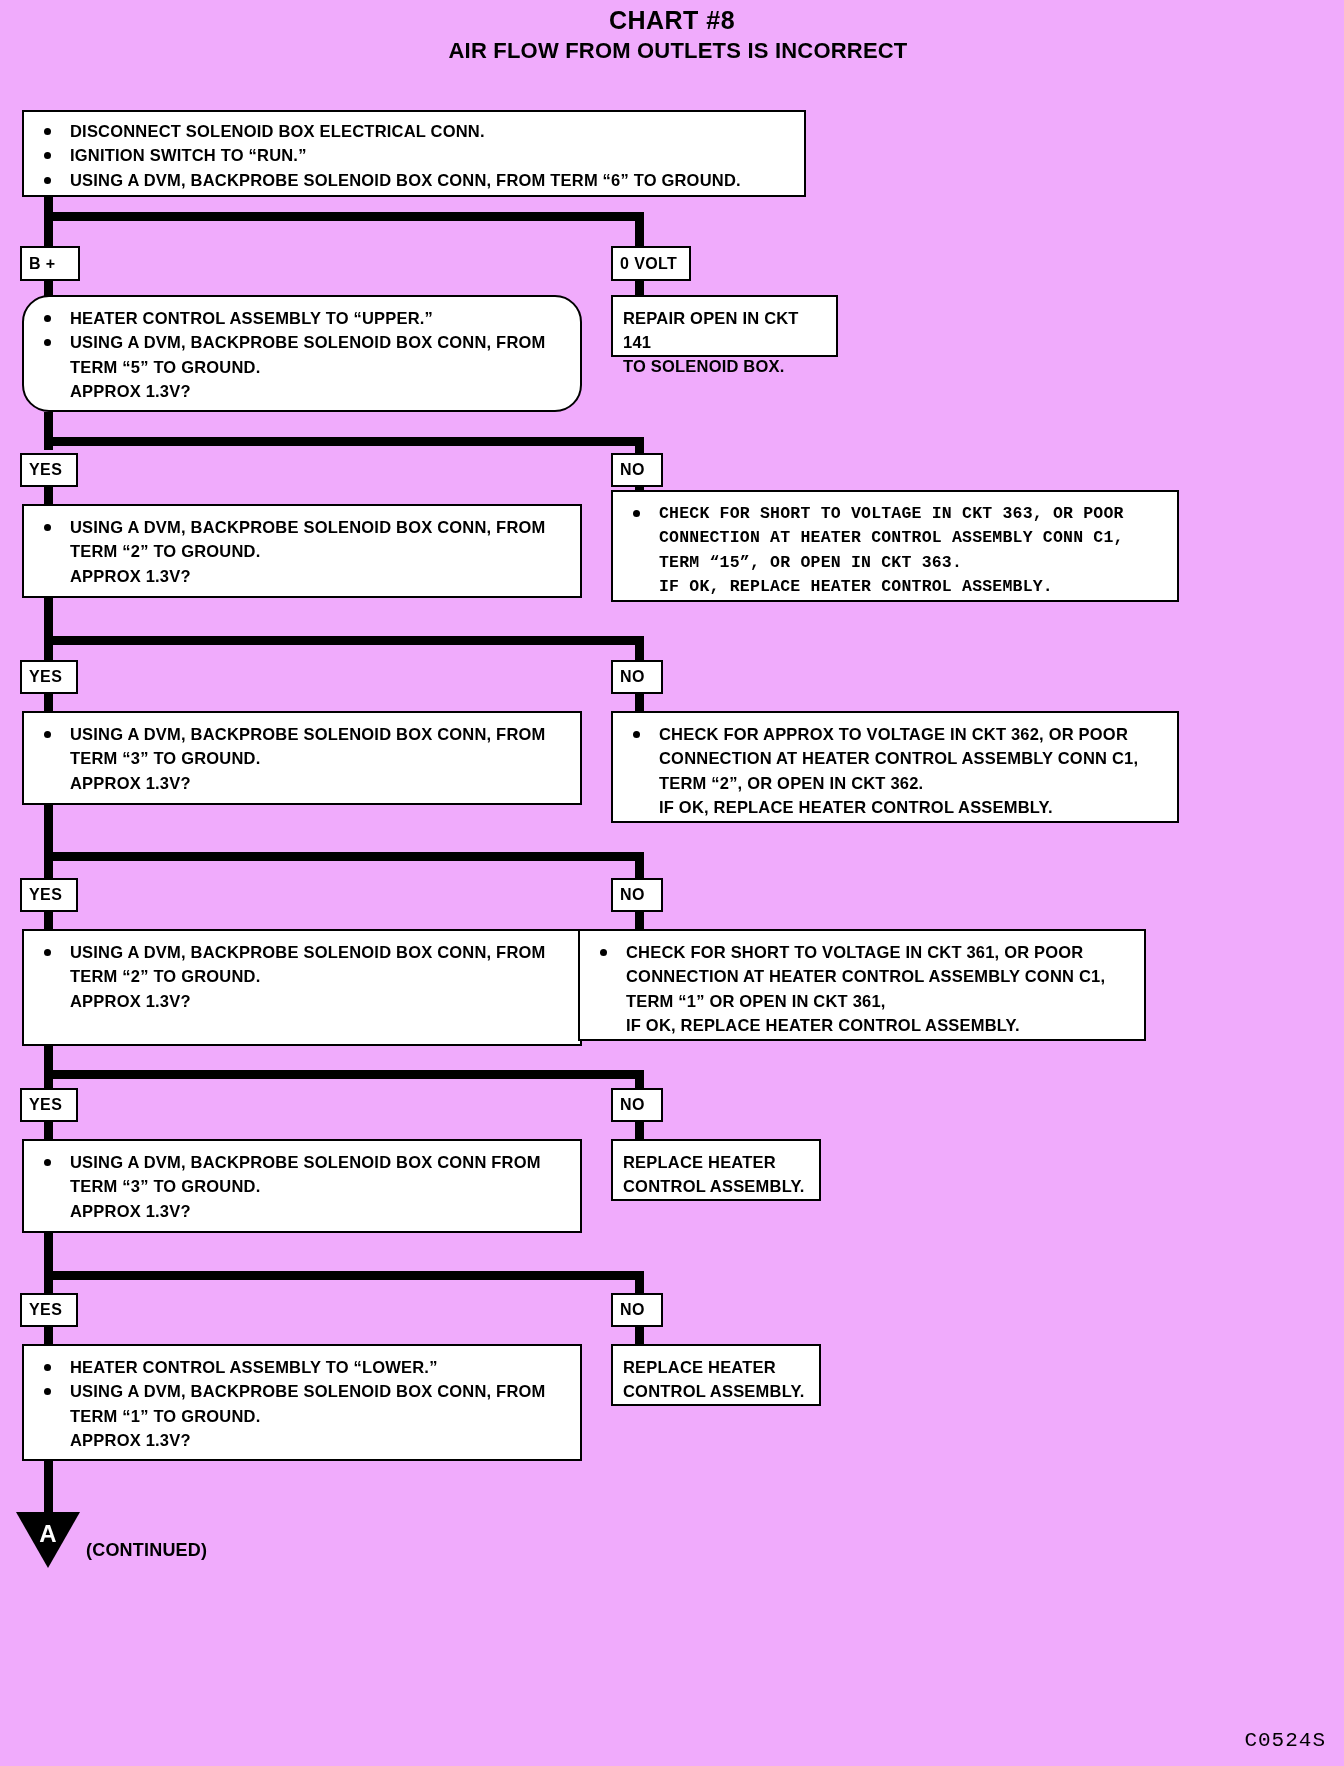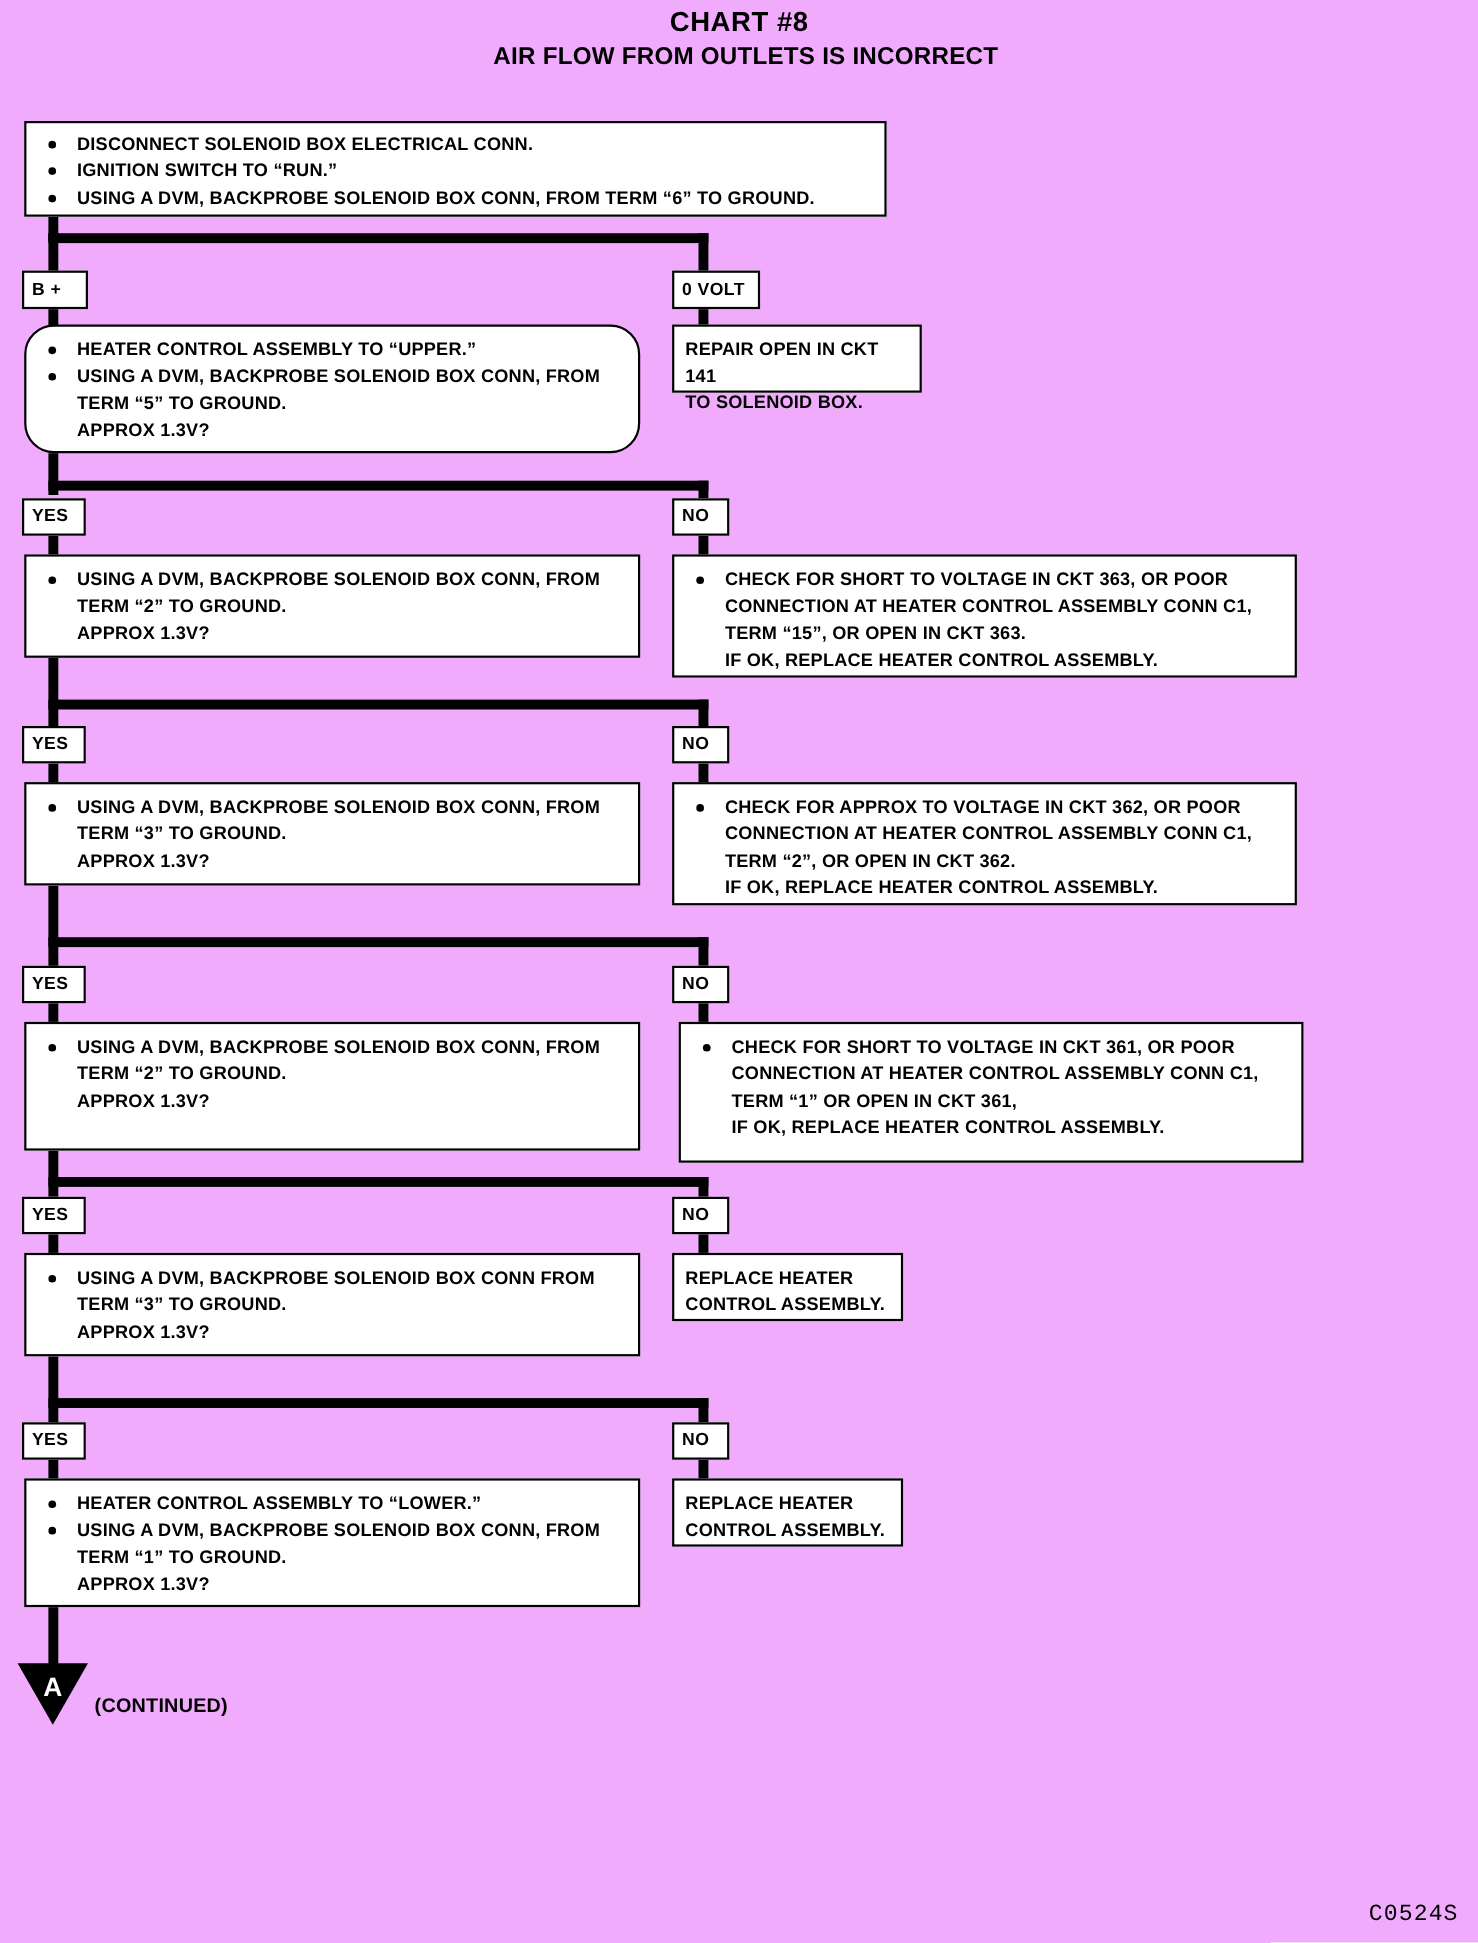--- a/index.html
+++ b/index.html
@@ -179,21 +179,21 @@
   <div class="box" style="left:22px; top:504px; width:560px; height:94px;">
     <div class="box-inner">
       <ul class="bul">
         <li>USING A DVM, BACKPROBE SOLENOID BOX CONN, FROM</li>
         <li class="cont">TERM “2” TO GROUND.</li>
         <li class="cont">APPROX 1.3V?</li>
       </ul>
     </div>
   </div>
 
-  <div class="box" style="left:611px; top:504px; width:568px; height:112px;">
+  <div class="box" style="left:611px; top:490px; width:568px; height:112px;font-family:Liberation Mono, monospace;">
     <div class="box-inner">
       <ul class="bul">
         <li>CHECK FOR SHORT TO VOLTAGE IN CKT 363, OR POOR</li>
         <li class="cont">CONNECTION AT HEATER CONTROL ASSEMBLY CONN C1,</li>
         <li class="cont">TERM “15”, OR OPEN IN CKT 363.</li>
         <li class="cont">IF OK, REPLACE HEATER CONTROL ASSEMBLY.</li>
       </ul>
     </div>
   </div>
 
@@ -241,21 +241,21 @@
   <div class="box" style="left:22px; top:929px; width:560px; height:117px;">
     <div class="box-inner">
       <ul class="bul">
         <li>USING A DVM, BACKPROBE SOLENOID BOX CONN, FROM</li>
         <li class="cont">TERM “2” TO GROUND.</li>
         <li class="cont">APPROX 1.3V?</li>
       </ul>
     </div>
   </div>
 
-  <div class="box" style="left:617px; top:929px; width:568px; height:128px;">
+  <div class="box" style="left:578px; top:929px; width:568px; height:112px;">
     <div class="box-inner">
       <ul class="bul">
         <li>CHECK FOR SHORT TO VOLTAGE IN CKT 361, OR POOR</li>
         <li class="cont">CONNECTION AT HEATER CONTROL ASSEMBLY CONN C1,</li>
         <li class="cont">TERM “1” OR OPEN IN CKT 361,</li>
         <li class="cont">IF OK, REPLACE HEATER CONTROL ASSEMBLY.</li>
       </ul>
     </div>
   </div>
 

